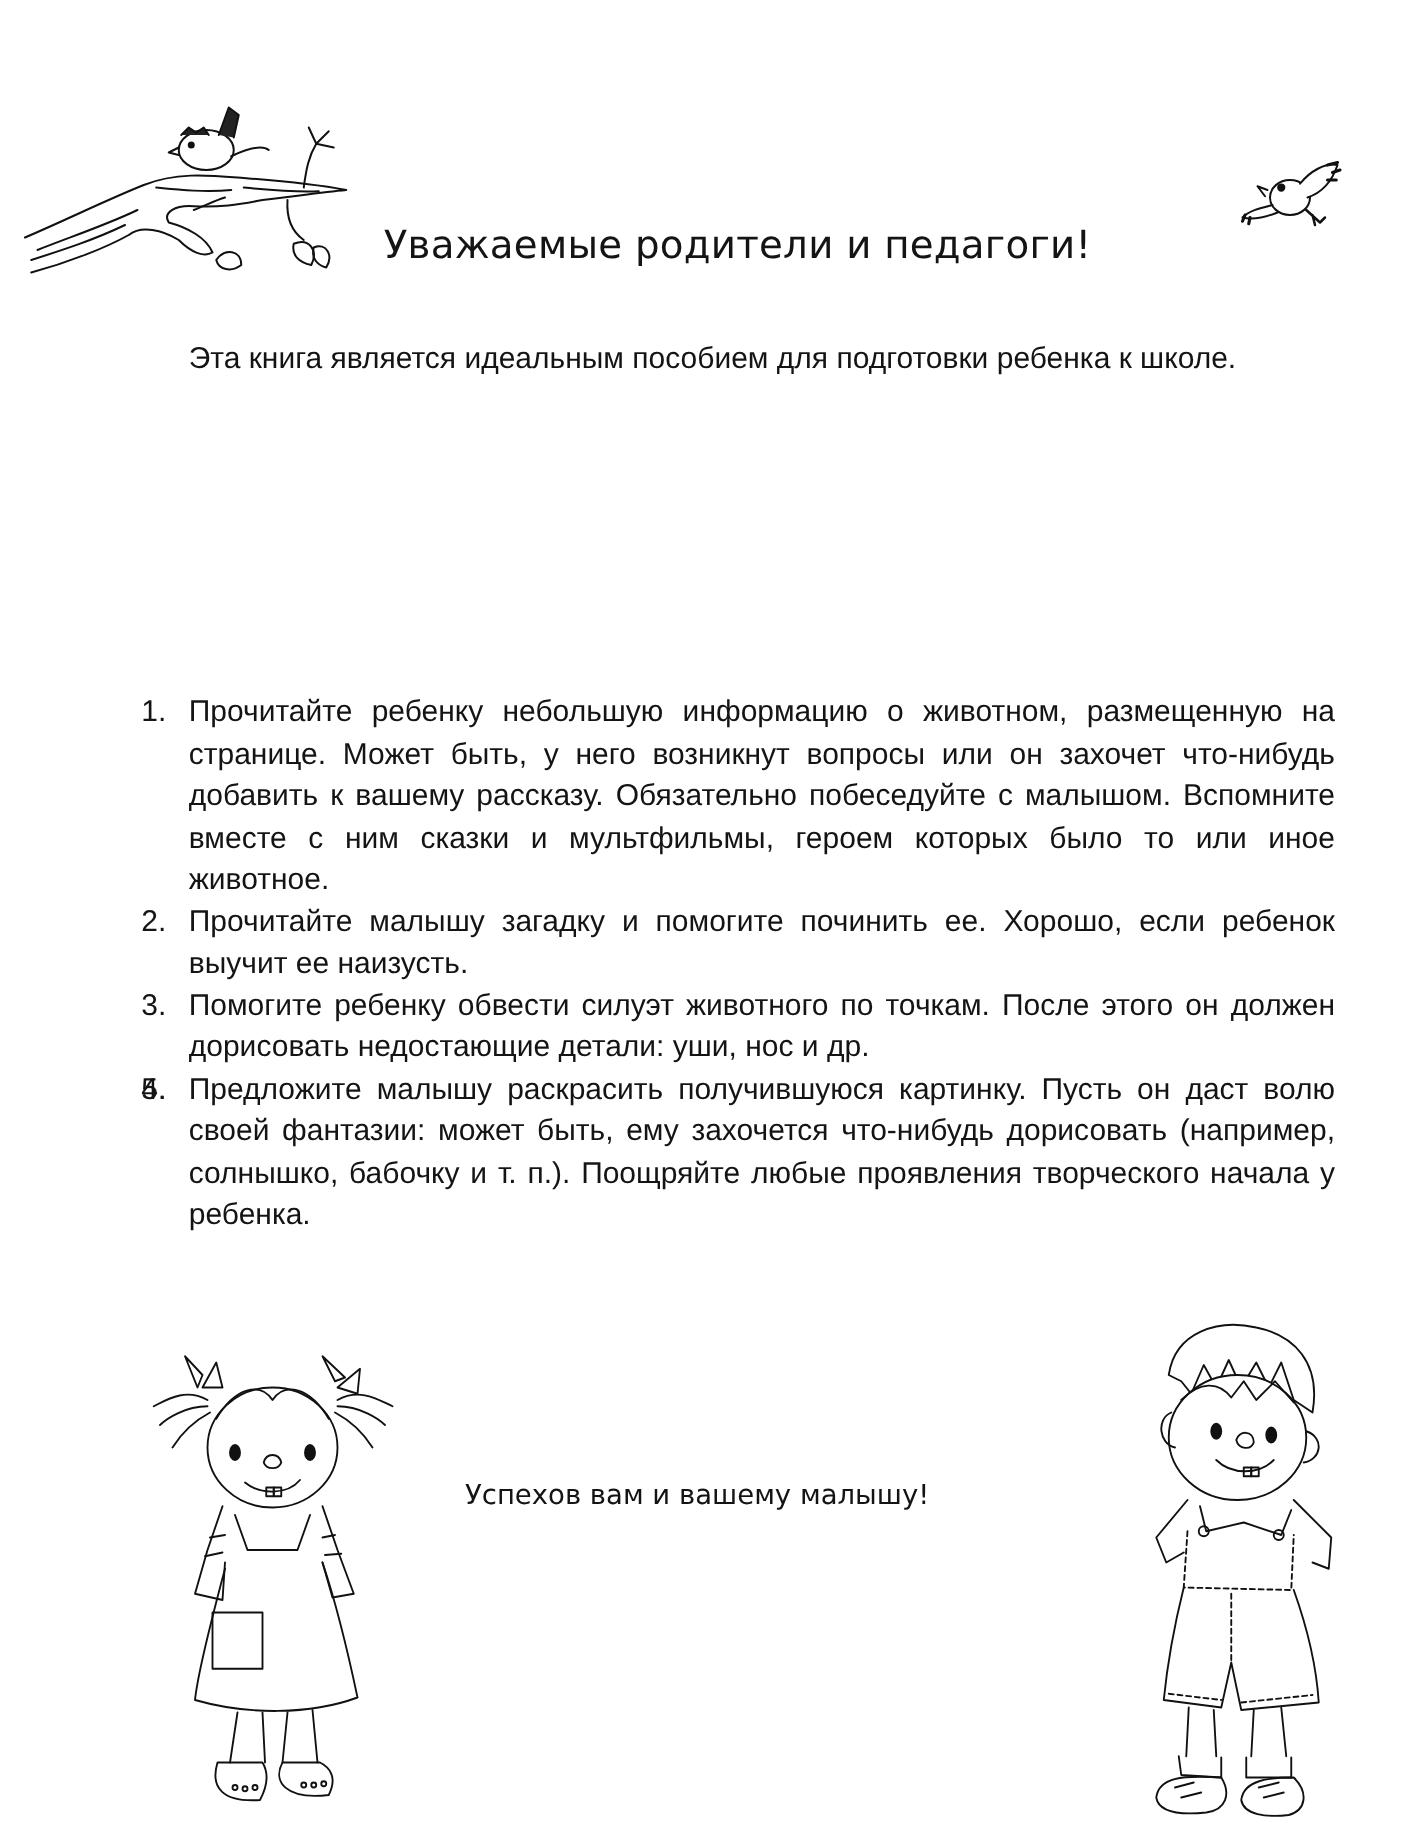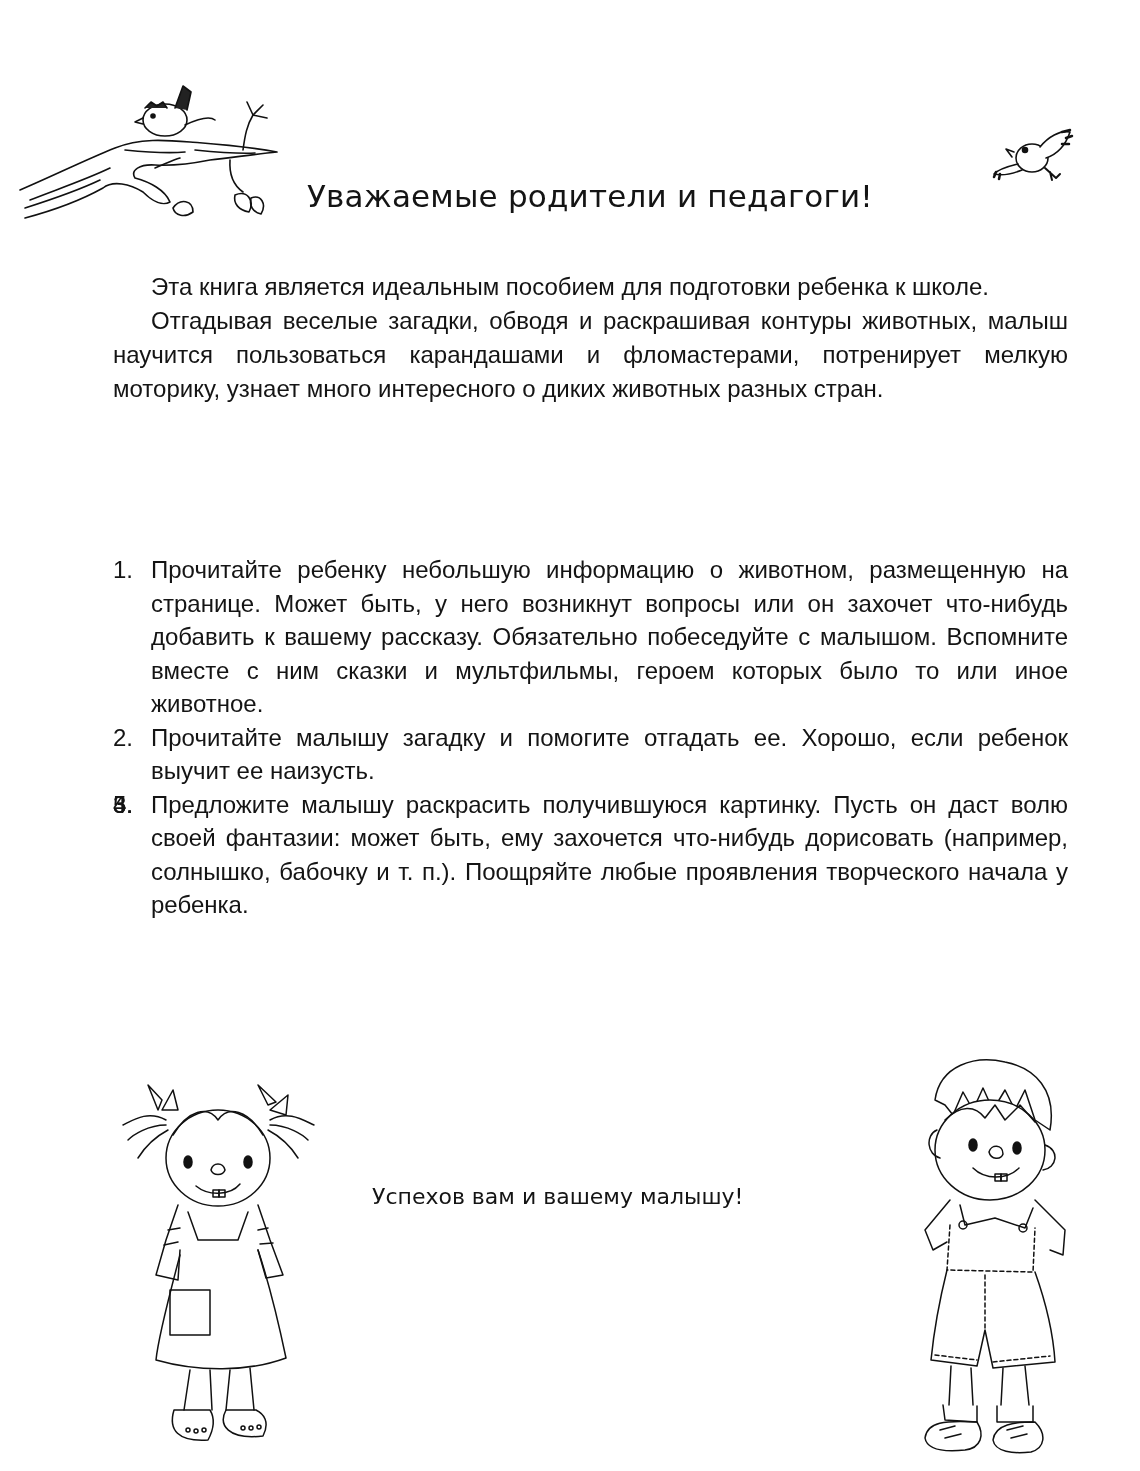--- a/index.html
+++ b/index.html
@@ -48,27 +48,26 @@
   <path d="M72 10 L80 8 M76 16 L82 14 M72 22 L79 22" stroke-width="2.5"></path>
   <path d="M28 42 C20 44 10 46 4 52 C12 54 22 52 32 48"></path>
   <path d="M6 50 L4 55 M10 52 L9 57" stroke-width="2.5"></path>
   <path d="M55 46 L66 56 L70 52 M60 50 L62 58" stroke-width="2"></path>
 </svg>
 
 <h1 class="title">Уважаемые родители и педагоги!</h1>
 
 <div class="intro">
   <p>Эта книга является идеальным пособием для подготовки ребенка к школе.</p>
-  <p>Отгадывая веселые загадки, обводя и раскрашивая контуры животных, малыш научится пользоваться карандашами и фломастерами, потренирует мелкую моторику, узнает много интересного о диких животных разных стран.</p>
 </div>
 
 <ol class="rules">
   <li><span class="num">1.</span><span>Прочитайте ребенку небольшую информацию о животном, размещенную на странице. Может быть, у него возникнут вопросы или он захочет что-нибудь добавить к вашему рассказу. Обязательно побеседуйте с малышом. Вспомните вместе с ним сказки и мультфильмы, героем которых было то или иное животное.</span></li>
-  <li><span class="num">2.</span><span>Прочитайте малышу загадку и помогите отгадать ее. Хорошо, если ребенок выучит ее наизусть.</span></li>
-  <li><span class="num">3.</span></li>
+  <li><span class="num">2.</span><span>Прочитайте малышу загадку и помогите починить ее. Хорошо, если ребенок выучит ее наизусть.</span></li>
+  <li><span class="num">3.</span><span>Помогите ребенку обвести силуэт животного по точкам. После этого он должен дорисовать недостающие детали: уши, нос и др.</span></li>
   <li><span class="num">4.</span></li>
   <li><span class="num">5.</span><span>Предложите малышу раскрасить получившуюся картинку. Пусть он даст волю своей фантазии: может быть, ему захочется что-нибудь дорисовать (например, солнышко, бабочку и т. п.). Поощряйте любые проявления творческого начала у ребенка.</span></li>
 </ol>
 
 <svg class="illus" style="left:118px;top:1080px" width="210" height="380" viewBox="0 0 210 380" fill="none" stroke="#111" stroke-width="1.5" stroke-linecap="round" stroke-linejoin="round">
 
   <path d="M48 40 C30 30 15 40 5 45 M48 45 C30 45 15 55 10 60 M50 50 C35 58 25 70 20 78"></path>
   <path d="M44 20 L30 5 L40 30 Z M44 30 L55 10 L60 30 Z"></path>
   <path d="M152 40 C170 30 185 40 196 45 M152 45 C170 45 185 55 190 60 M150 50 C165 58 175 70 180 78"></path>
   <path d="M150 25 L140 5 L158 22 Z M152 30 L170 15 L168 35 Z"></path>

